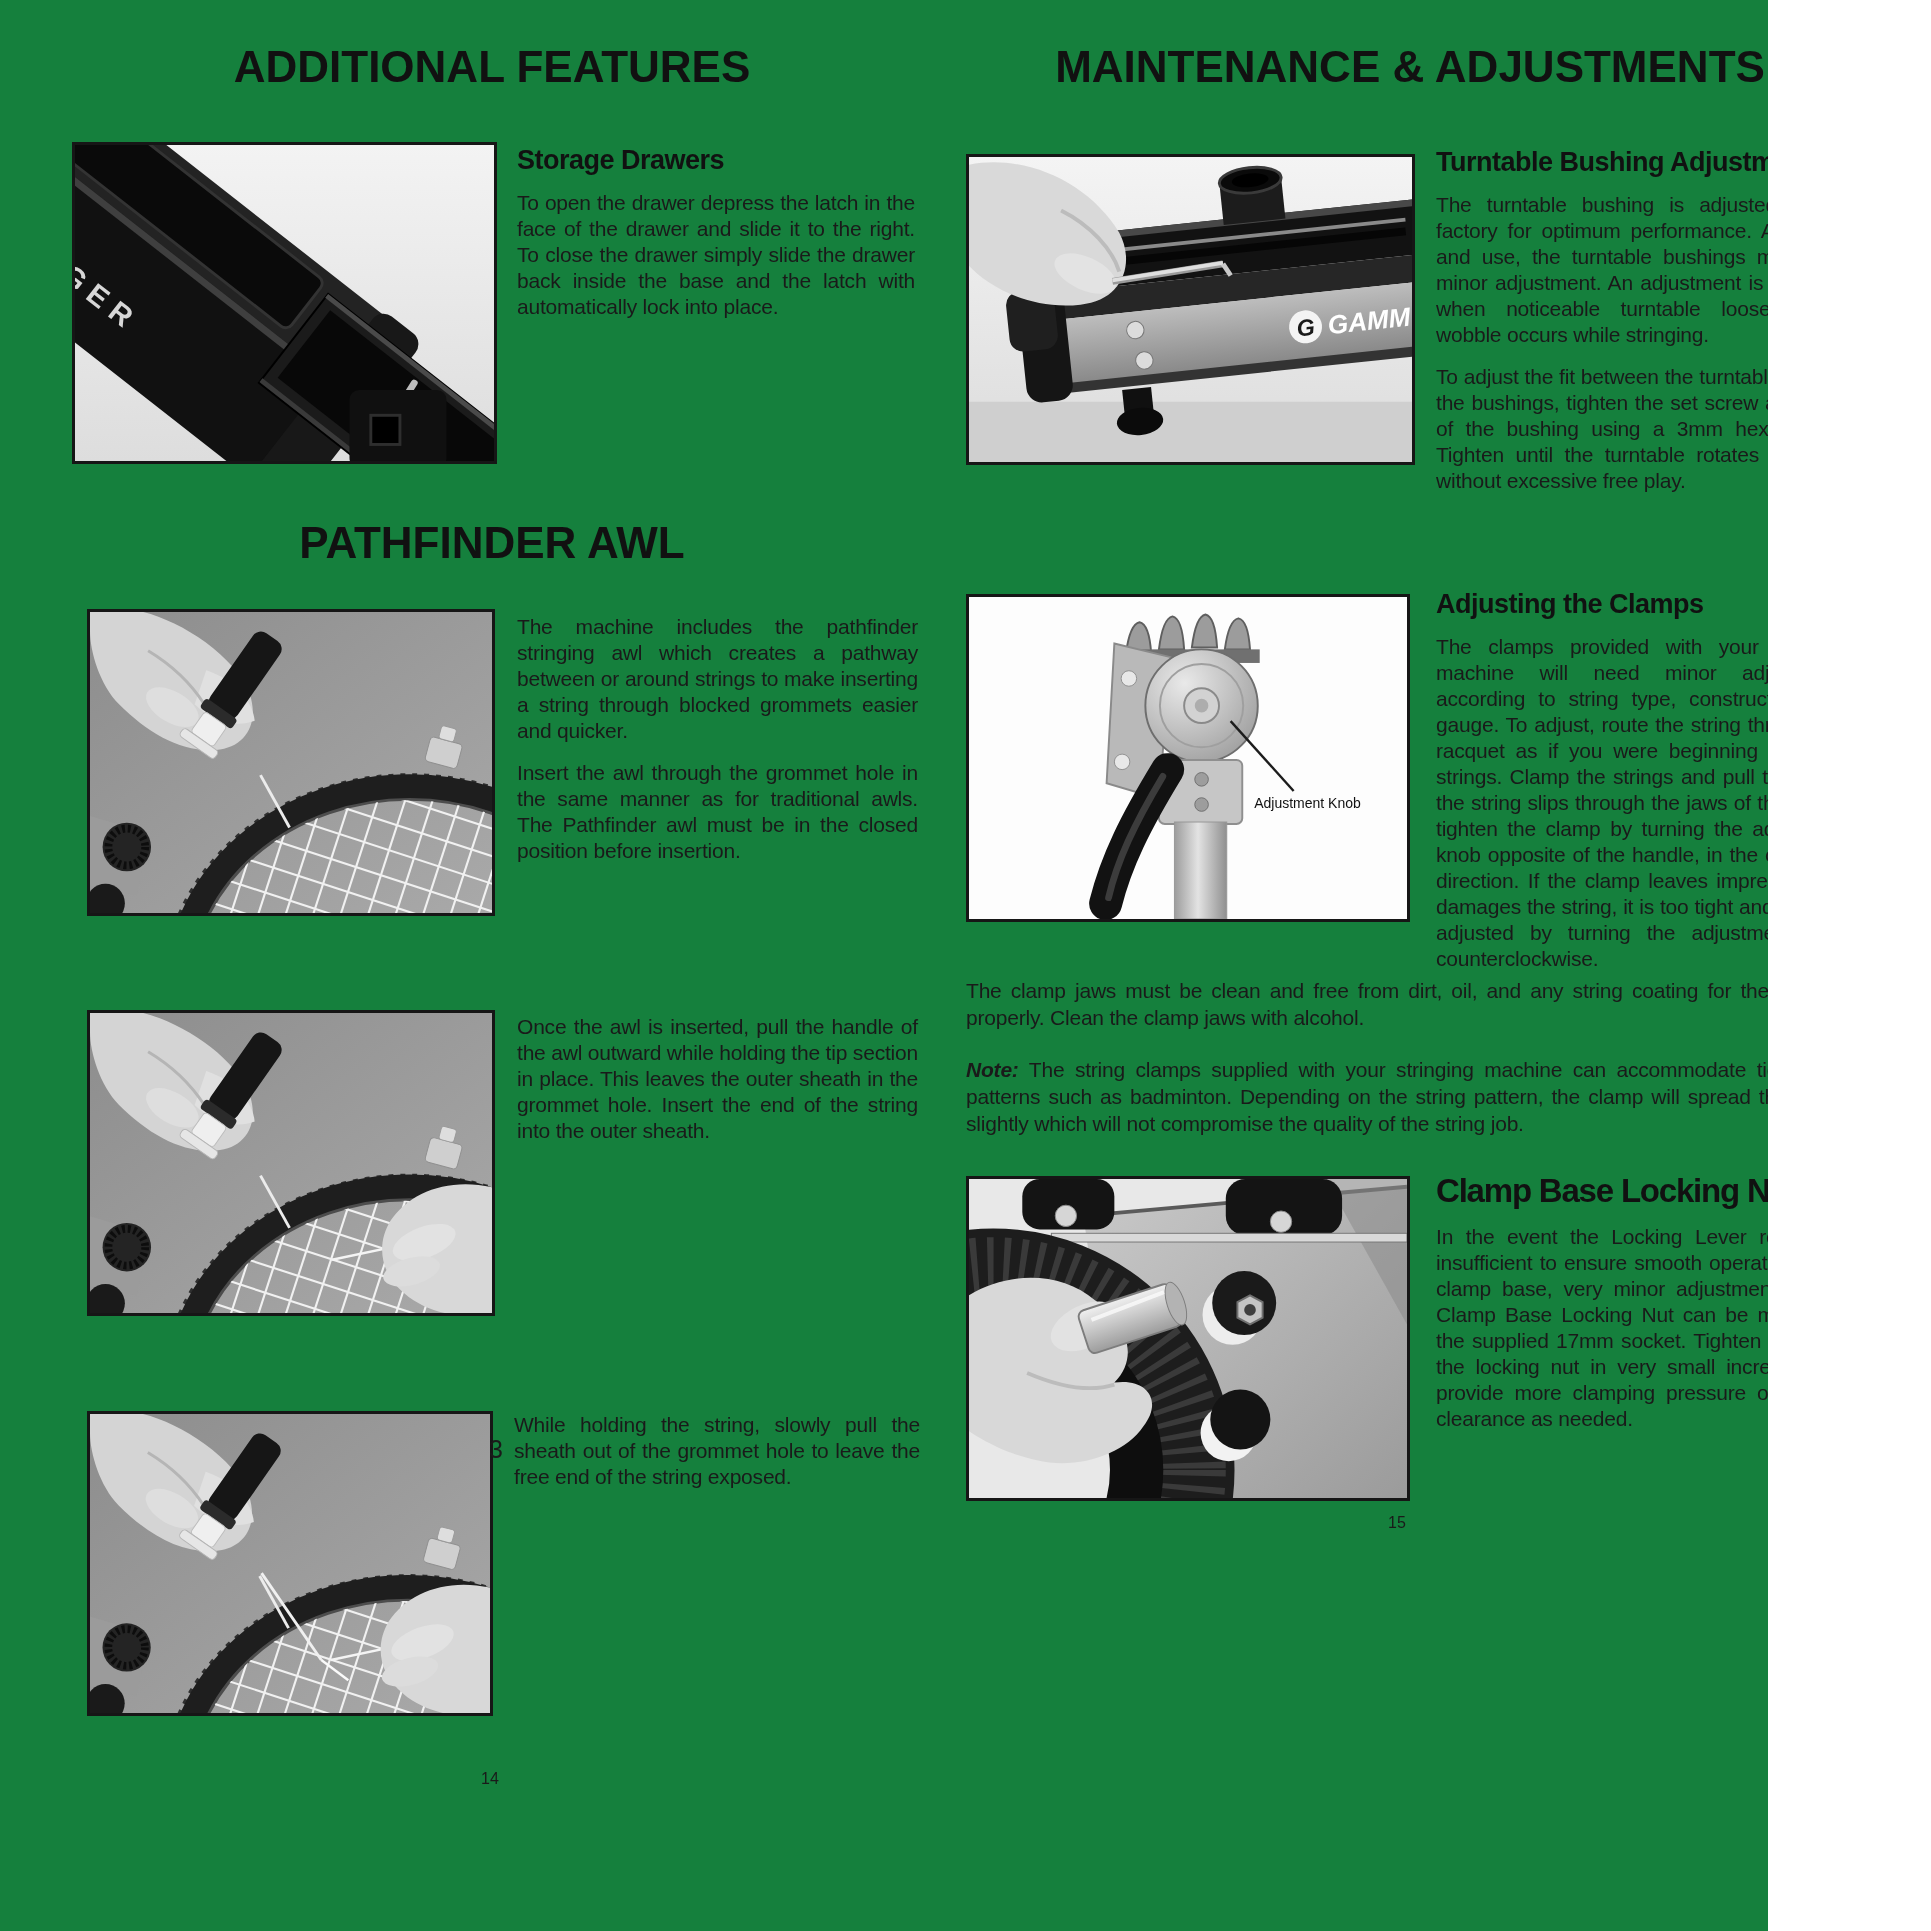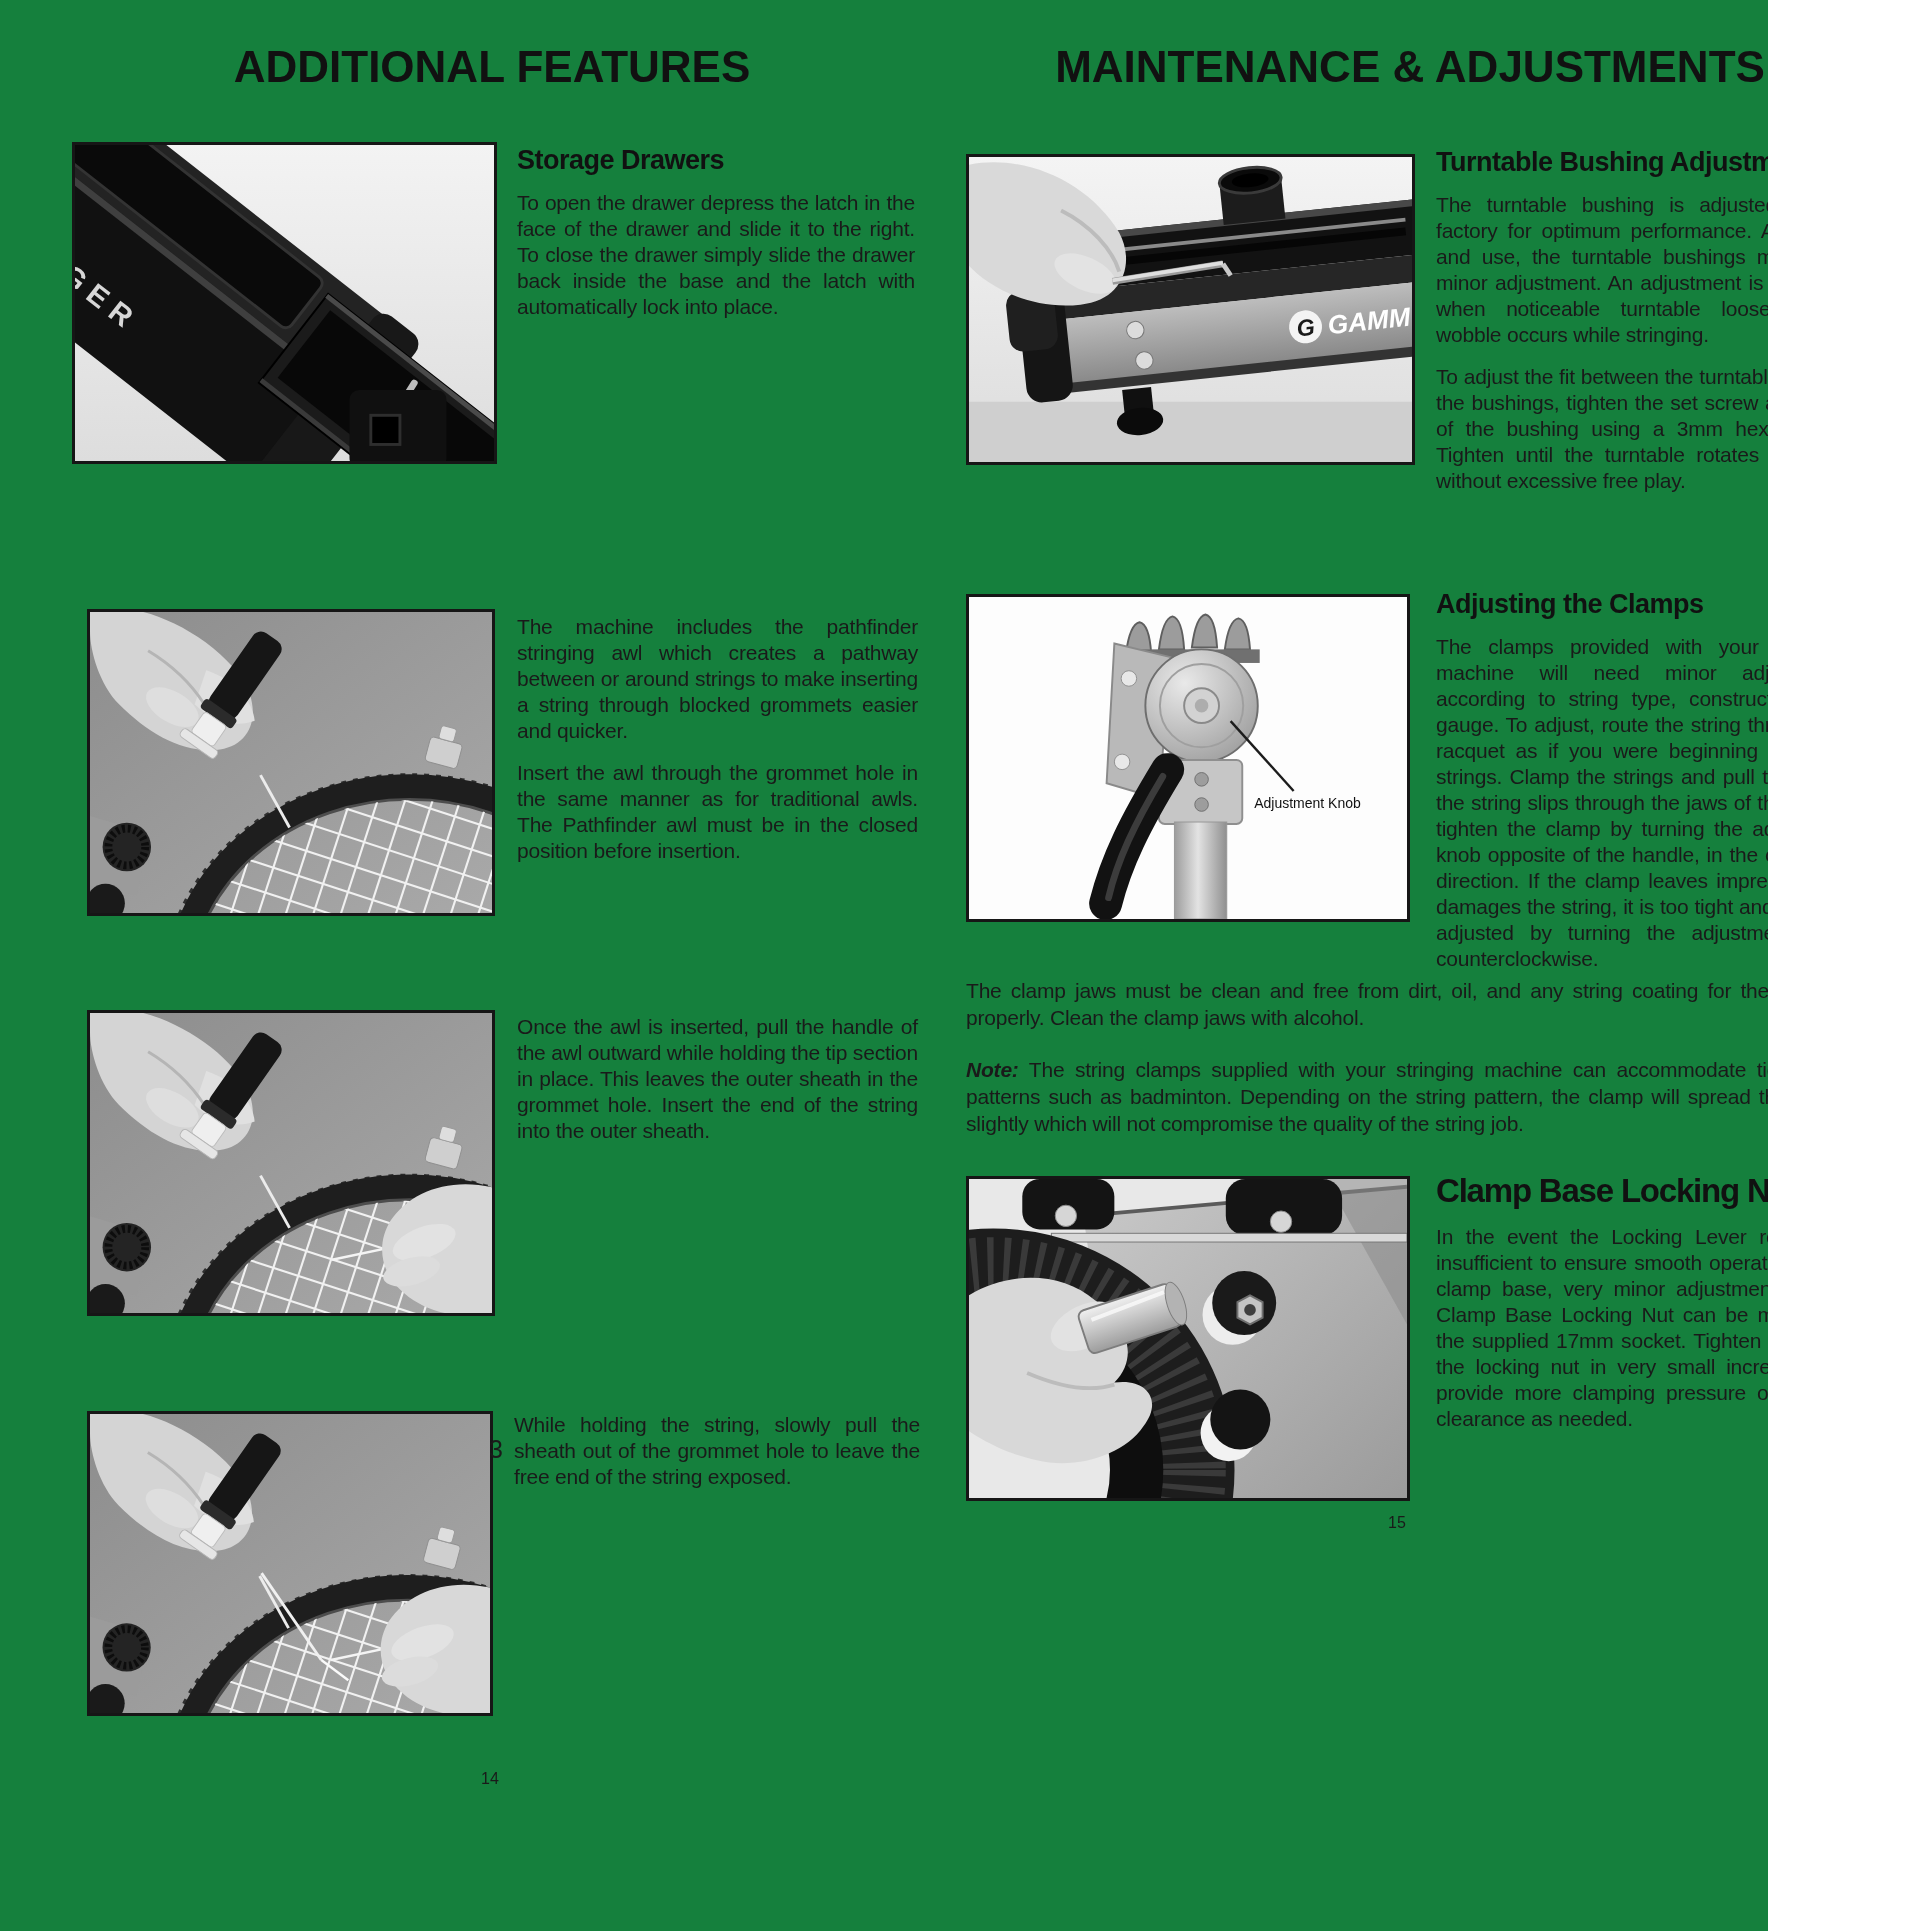--- a/index.html
+++ b/index.html
@@ -151,20 +151,21 @@
         <rect x="305" y="278" width="30" height="30" fill="#000" stroke="#2e2e2e" stroke-width="3"></rect>
       </g>
     </svg>
   </div>
 
   <div class="col" style="left:517px;top:145px;width:398px;">
     <div class="h2">Storage Drawers</div>
     <p>To open the drawer depress the latch in the face of the drawer and slide it to the right. To close the drawer simply slide the drawer back inside the base and the latch with automatically lock into place.</p>
   </div>
 
+  <div class="h1" style="left:72px;top:518px;width:840px;">PATHFINDER AWL</div>
 
   <div class="fig" style="left:87px;top:609px;width:408px;height:307px;">
     <svg viewBox="0 0 415 310" preserveAspectRatio="none">
       <use href="#awl-scene"></use>
     </svg>
   </div>
   <div class="col" style="left:517px;top:614px;width:401px;">
     <p>The machine includes the pathfinder stringing awl which creates a pathway between or around strings to make inserting a string through blocked grommets easier and quicker.</p>
     <p>Insert the awl through the grommet hole in the same manner as for traditional awls. The Pathfinder awl must be in the closed position before insertion.</p>
   </div>

